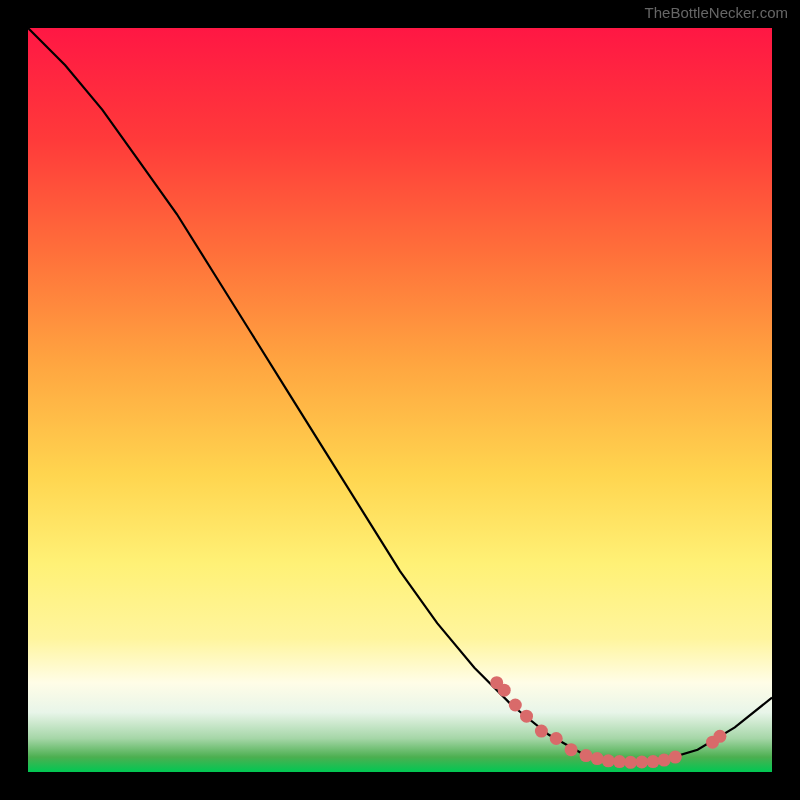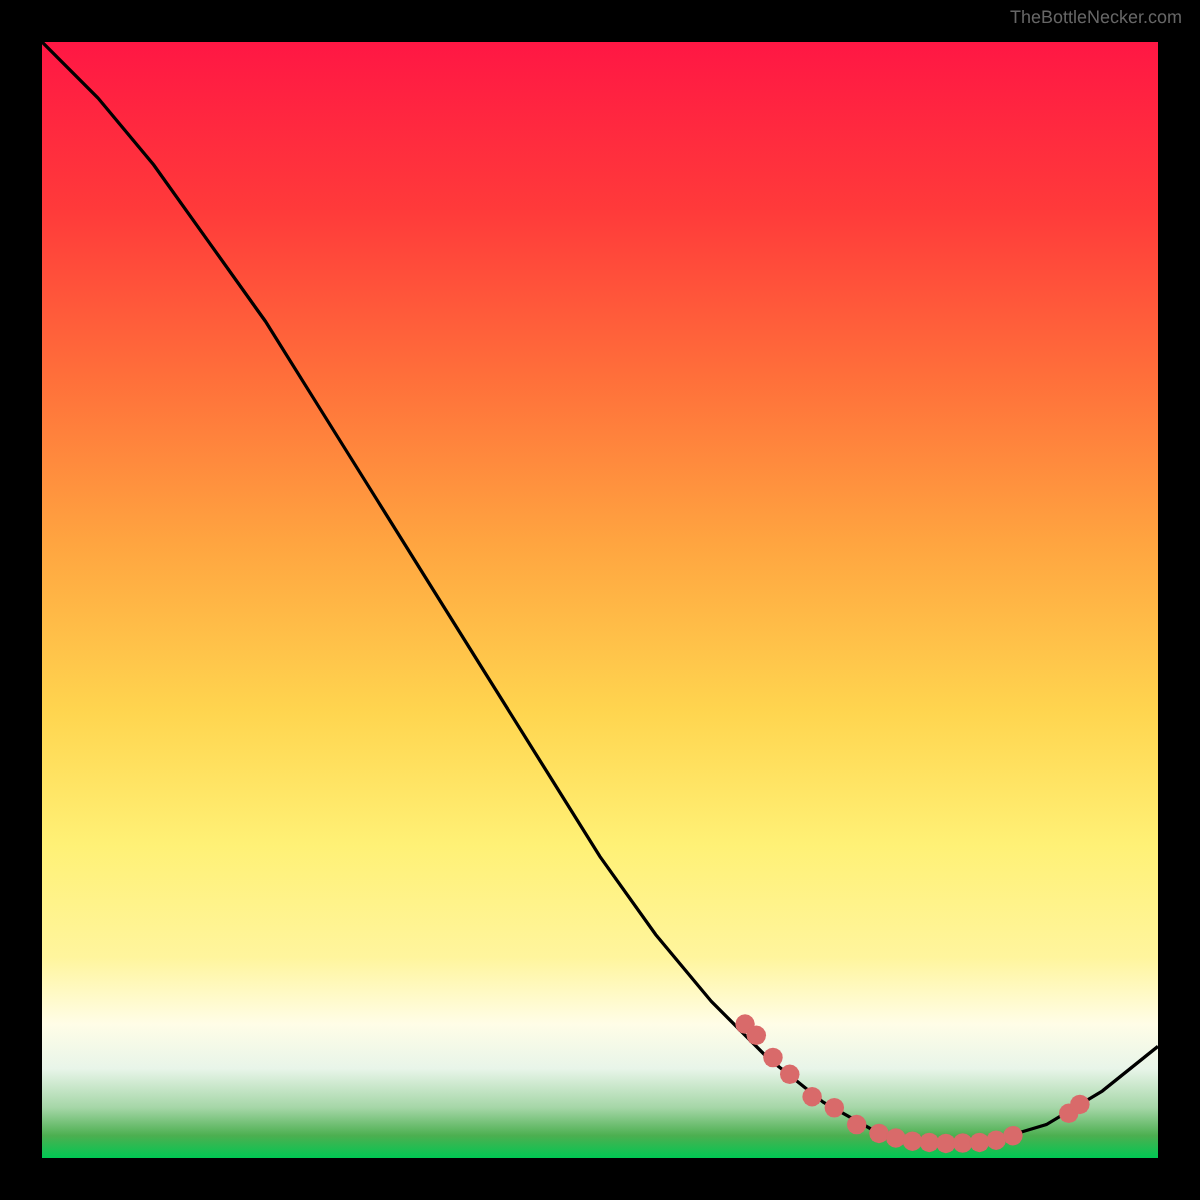--- a/index.html
+++ b/index.html
@@ -9,21 +9,21 @@
     width: 800px;
     height: 800px;
     position: relative;
     font-family: Arial, sans-serif;
   }
   .attribution {
     position: absolute;
     top: 4px;
     right: 12px;
     color: #666;
-    font-size: 12px;
+    font-size: 15px;
     z-index: 10;
   }
   .chart-container {
     position: absolute;
     top: 28px;
     left: 28px;
     width: 744px;
     height: 744px;
   }
   svg {

